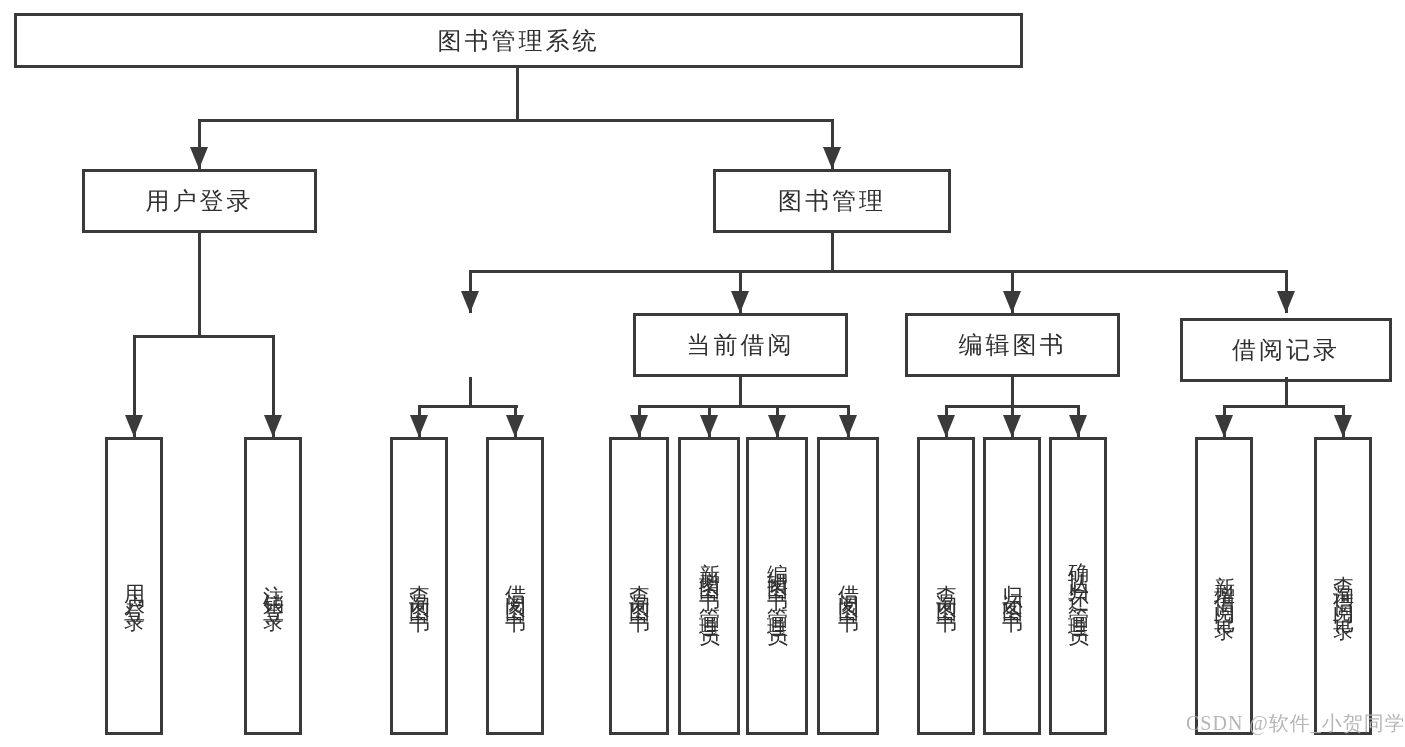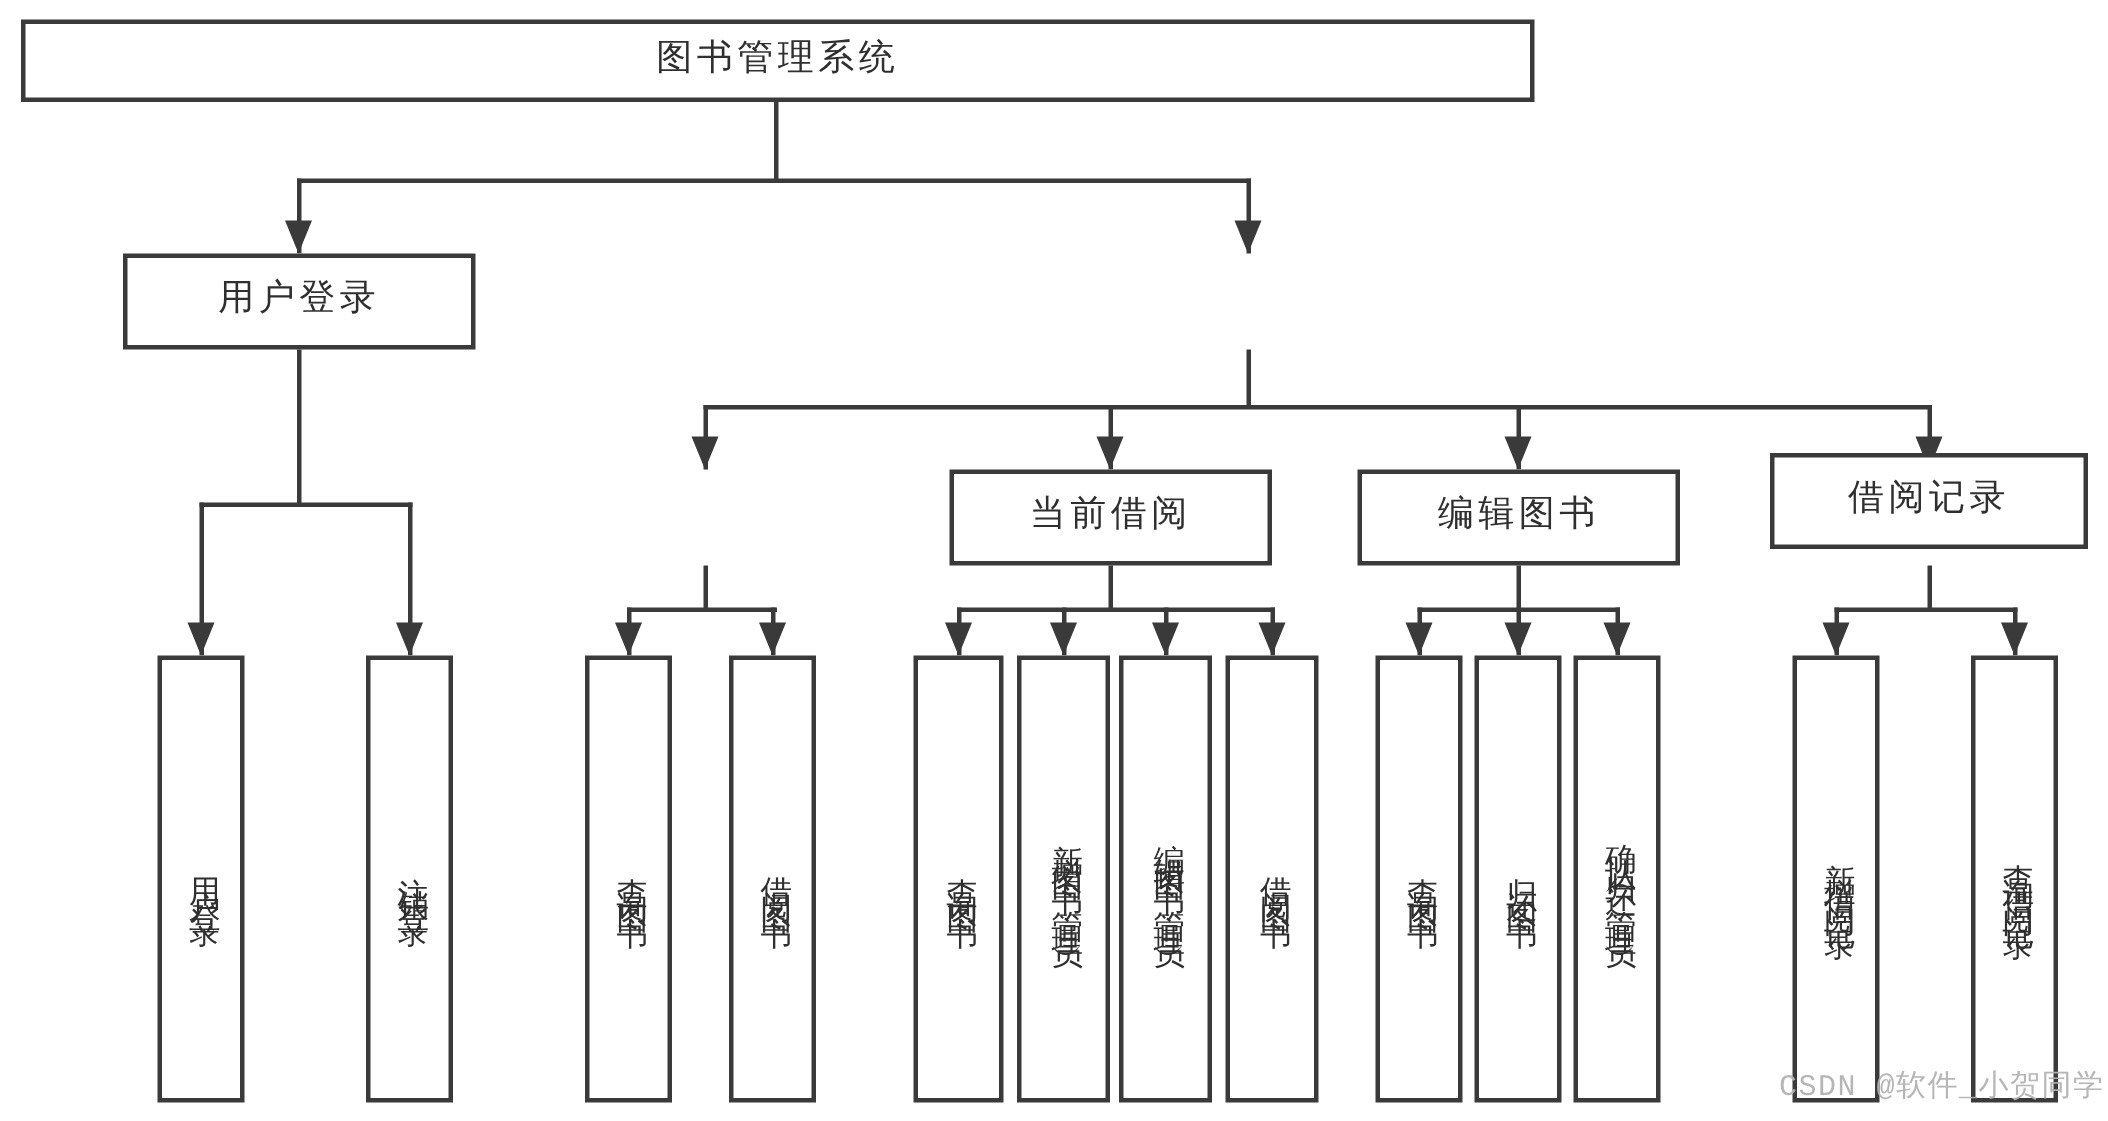--- a/index.html
+++ b/index.html
@@ -1,18 +1,18 @@
 <!DOCTYPE html>
 <html><head>
 <meta charset="utf-8">
 <style>
   html,body{margin:0;padding:0;background:#ffffff;}
   .canvas{
     position:relative;width:1403px;height:747px;background:#ffffff;overflow:hidden;
-    font-family:Liberation Mono, monospace;
+    font-family:Liberation Serif, serif;
   }
   .box{
     position:absolute;box-sizing:border-box;background:#ffffff;
     border:3px solid #3a3a3a;color:#2f2f2f;
     display:flex;align-items:center;justify-content:center;
     text-align:center;line-height:1;
   }
   .box.h{font-size:24px;letter-spacing:3px;}
   .box.v{
     writing-mode:vertical-rl;text-orientation:mixed;
@@ -39,20 +39,21 @@
   <div class="box h" style="left:14px;top:13px;width:1009px;height:55px">图书管理系统</div>
 
   <div class="vl" style="left:515.5px;top:68px;height:52px"></div>
   <div class="hl" style="left:197.5px;top:118.5px;width:636px"></div>
   <div class="vl" style="left:197.5px;top:119px;height:50px"></div>
   <div class="ar" style="left:190px;top:147px"></div>
   <div class="vl" style="left:830.5px;top:119px;height:50px"></div>
   <div class="ar" style="left:823px;top:147px"></div>
 
   <div class="box h" style="left:82px;top:169px;width:235px;height:64px">用户登录</div>
+  <div class="box h" style="left:713px;top:169px;width:238px;height:64px">图书管理</div>
 
   <div class="vl" style="left:197.5px;top:233px;height:103px"></div>
   <div class="hl" style="left:132.5px;top:334.5px;width:142px"></div>
   <div class="vl" style="left:132.5px;top:335px;height:102px"></div>
   <div class="ar" style="left:125px;top:415px"></div>
   <div class="vl" style="left:271.5px;top:335px;height:102px"></div>
   <div class="ar" style="left:264px;top:415px"></div>
 
   <div class="vl" style="left:830.5px;top:233px;height:38px"></div>
   <div class="hl" style="left:468.5px;top:269.5px;width:819px"></div>
@@ -60,21 +61,21 @@
   <div class="ar" style="left:461px;top:291px"></div>
   <div class="vl" style="left:738.5px;top:270px;height:43px"></div>
   <div class="ar" style="left:731px;top:291px"></div>
   <div class="vl" style="left:1010.5px;top:270px;height:43px"></div>
   <div class="ar" style="left:1003px;top:291px"></div>
   <div class="vl" style="left:1284.5px;top:270px;height:43px"></div>
   <div class="ar" style="left:1277px;top:291px"></div>
 
   <div class="box h" style="left:633px;top:313px;width:215px;height:64px">当前借阅</div>
   <div class="box h" style="left:905px;top:313px;width:215px;height:64px">编辑图书</div>
-  <div class="box h" style="left:1180px;top:302px;width:212px;height:64px">借阅记录</div>
+  <div class="box h" style="left:1180px;top:318px;width:212px;height:64px">借阅记录</div>
 
   <div class="vl" style="left:468.5px;top:377px;height:29px"></div>
   <div class="hl" style="left:417.5px;top:404.5px;width:100px"></div>
   <div class="vl" style="left:417.5px;top:405px;height:32px"></div>
   <div class="ar" style="left:410px;top:415px"></div>
   <div class="vl" style="left:513.5px;top:405px;height:32px"></div>
   <div class="ar" style="left:506px;top:415px"></div>
 
   <div class="vl" style="left:738.5px;top:377px;height:29px"></div>
   <div class="hl" style="left:637.5px;top:404.5px;width:212px"></div>

